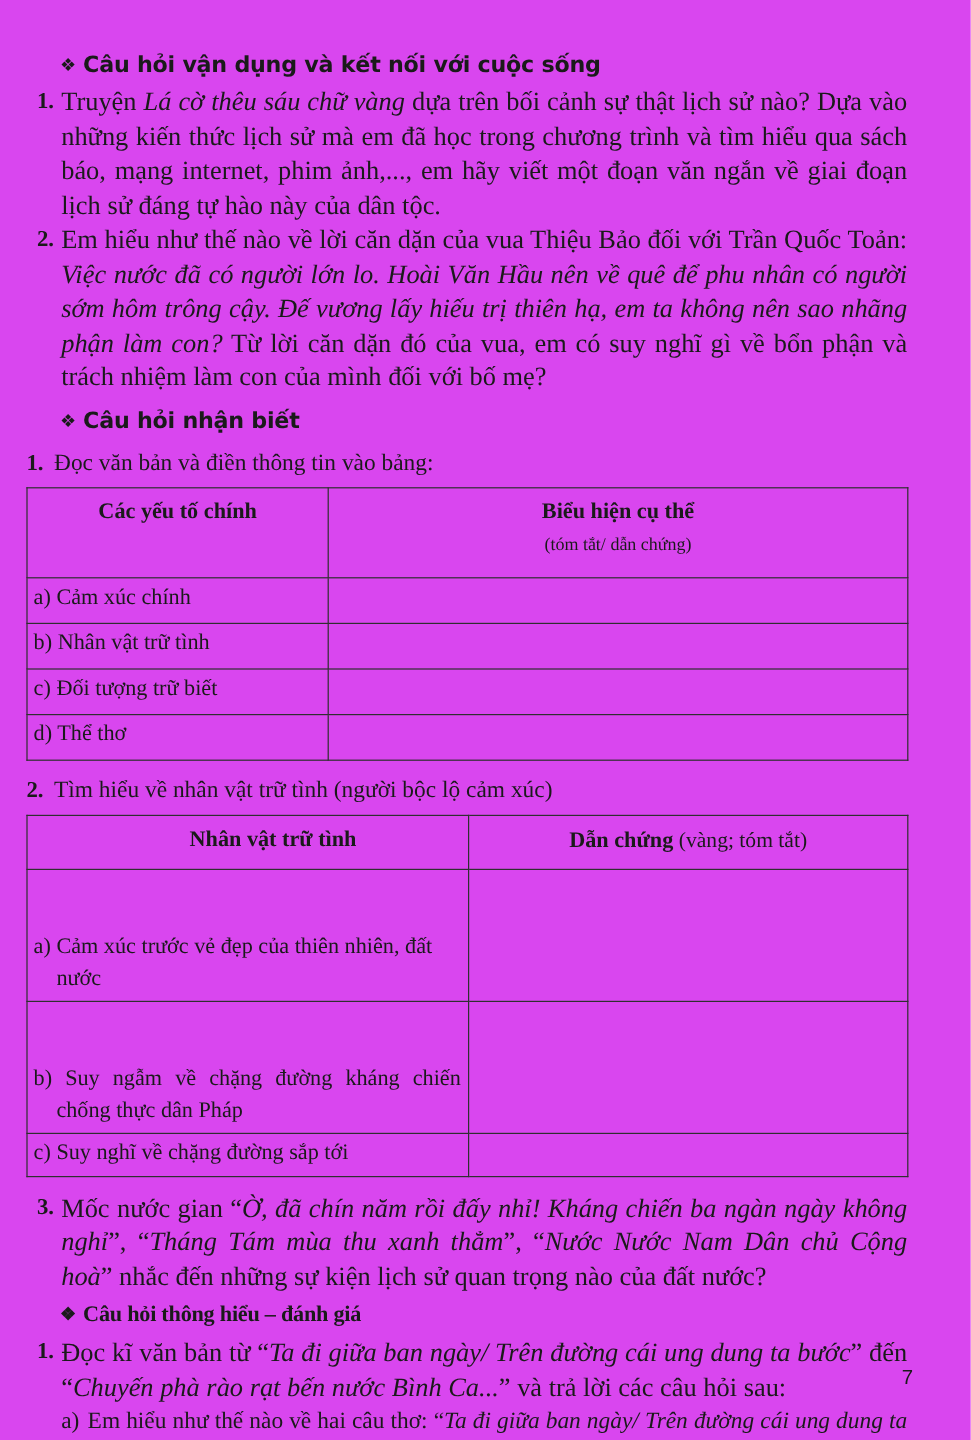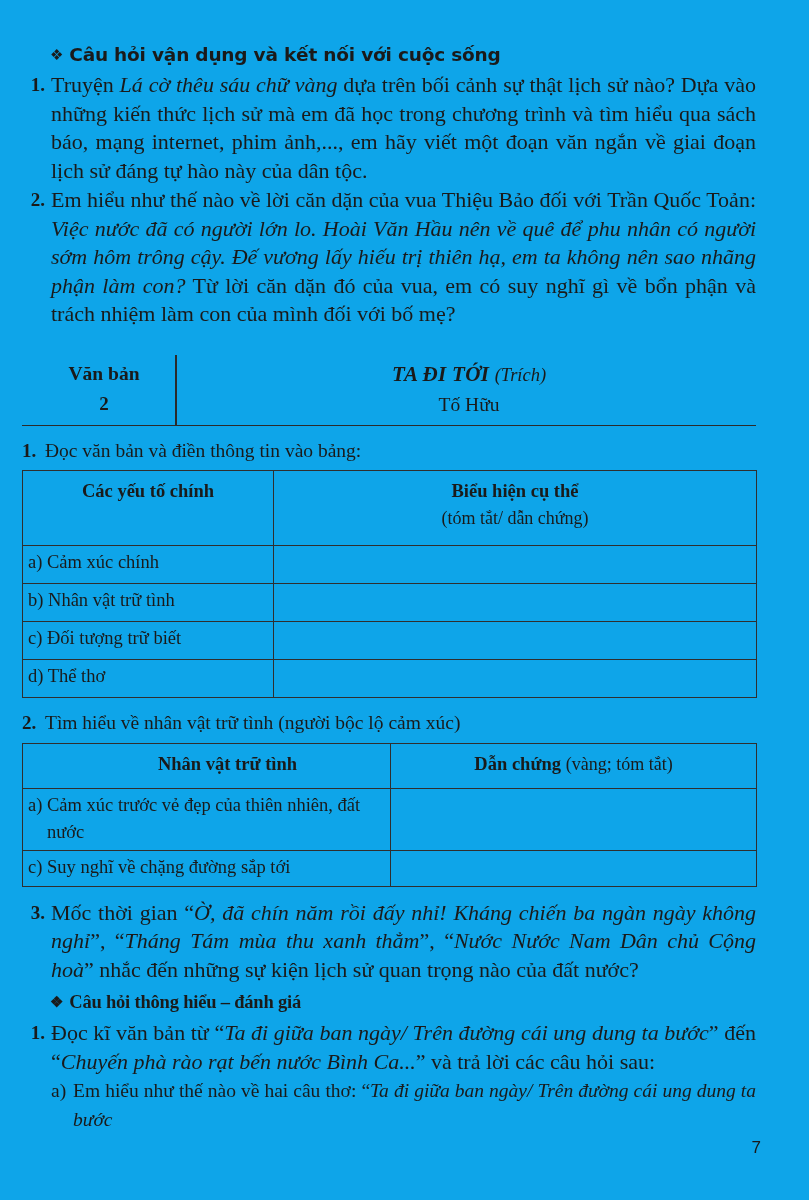--- a/index.html
+++ b/index.html
@@ -11,21 +11,21 @@
     width: 809px;
     height: 1200px;
     font-family: "Liberation Serif", serif;
     color: #1a1a1a;
     position: relative;
     overflow: hidden;
   }
   .page {
     position: absolute;
     inset: 0;
-    background: #0ea5e9;
+    background: #d946ef;
     padding: 0;
   }
   .content {
     position: absolute;
     left: 22px;
     top: 44px;
     width: 734px;
   }
 
   
@@ -155,40 +155,41 @@
   table.wkbk th {
     text-align: center;
     font-weight: bold;
     font-size: 18.5px;
     line-height: 27px;
     padding: 7px 6px 9px;
   }
   table.wkbk th .sub2 {
     display: block;
     font-weight: normal;
-    font-size: 18px;
+    font-size: 15px;
   }
   table.wkbk th .inl {
     font-weight: normal;
     font-size: 18px;
   }
   table.wkbk td.cell {
     font-size: 18.5px;
     line-height: 27px;
     padding: 3px 6px 4px 5px;
     text-align: left;
   }
   table.wkbk td.cell.just {
     text-align: justify;
     text-justify: inter-word;
   }
   table.wkbk td.cell .hang {
     display: block;
     padding-left: 19px;
     text-indent: -19px;
+    margin-top: 48px;
   }
   table.wkbk td.blank { }
 
   .sub-lead {
     font-size: 19.5px;
     line-height: 28.5px;
     display: flex;
     margin-top: 11px;
   }
   .sub-lead .num {
@@ -220,29 +221,24 @@
   <div class="q">
     <div class="num w1">1.</div>
     <div class="body"><span>Truyện </span><i>Lá cờ thêu sáu chữ vàng</i><span> dựa trên bối cảnh sự thật lịch sử nào? Dựa vào những kiến thức lịch sử mà em đã học trong chương trình và tìm hiểu qua sách báo, mạng internet, phim ảnh,..., em hãy viết một đoạn văn ngắn về giai đoạn lịch sử đáng tự hào này của dân tộc.</span></div>
   </div>
 
   <div class="q">
     <div class="num w1">2.</div>
     <div class="body"><span>Em hiểu như thế nào về lời căn dặn của vua Thiệu Bảo đối với Trần Quốc Toản: </span><i>Việc nước đã có người lớn lo. Hoài Văn Hầu nên về quê để phu nhân có người sớm hôm trông cậy. Đế vương lấy hiếu trị thiên hạ, em ta không nên sao nhãng phận làm con?</i><span> Từ lời căn dặn đó của vua, em có suy nghĩ gì về bổn phận và trách nhiệm làm con của mình đối với bố mẹ?</span></div>
   </div>
 
-  <div class="doc-banner">
-    <div class="divider"></div>
-    <div class="label"><span>Văn bản</span><span class="no">2</span></div>
-    <div class="titles">
-      <div class="main"><span>TA ĐI TỚI</span> <span class="trich">(Trích)</span></div>
-      <div class="author">Tố Hữu</div>
-    </div>
-  </div>
-
+
+  <div class="sec-head" style="margin-top:12px;">
+    <span class="bullet">❖</span><span>Câu hỏi nhận biết</span>
+  </div>
 
   <div class="sub-lead">
     <span class="num">1.</span>
     <span>Đọc văn bản và điền thông tin vào bảng:</span>
   </div>
 
   <table class="wkbk">
     <colgroup>
           <col style="width:251px">
           <col style="width:483px">
@@ -286,29 +282,35 @@
         <th style="height:28px;padding-left:48px;">Nhân vật trữ tình</th>
         <th><span>Dẫn chứng</span> <span class="inl">(vàng; tóm tắt)</span></th>
       </tr>
       <tr>
         <td class="cell" style="height:52px;">
               <span class="hang">a) Cảm xúc trước vẻ đẹp của thiên nhiên, đất nước</span>
             </td>
         <td class="cell blank"></td>
       </tr>
       <tr>
+        <td class="cell just" style="height:52px;">
+              <span class="hang">b) Suy ngẫm về chặng đường kháng chiến chống thực dân Pháp</span>
+            </td>
+        <td class="cell blank"></td>
+      </tr>
+      <tr>
         <td class="cell" style="height:28px;">c) Suy nghĩ về chặng đường sắp tới</td>
         <td class="cell blank"></td>
       </tr>
     </tbody>
   </table>
 
   <div class="q" style="margin-top:12px;">
     <div class="num w1">3.</div>
-    <div class="body"><span>Mốc thời gian “</span><i>Ờ, đã chín năm rồi đấy nhỉ! Kháng chiến ba ngàn ngày không nghỉ</i><span>”, “</span><i>Tháng Tám mùa thu xanh thẳm</i><span>”, “</span><i>Nước Nước Nam Dân chủ Cộng hoà</i><span>” nhắc đến những sự kiện lịch sử quan trọng nào của đất nước?</span></div>
+    <div class="body"><span>Mốc nước gian “</span><i>Ờ, đã chín năm rồi đấy nhỉ! Kháng chiến ba ngàn ngày không nghỉ</i><span>”, “</span><i>Tháng Tám mùa thu xanh thẳm</i><span>”, “</span><i>Nước Nước Nam Dân chủ Cộng hoà</i><span>” nhắc đến những sự kiện lịch sử quan trọng nào của đất nước?</span></div>
   </div>
 
   <div class="sec-head" style="margin-top:8px;font-family:Liberation Serif, serif;">
     <span class="bullet">❖</span><span>Câu hỏi thông hiểu – đánh giá</span>
   </div>
 
   <div class="q">
     <div class="num w1">1.</div>
     <div class="body"><span>Đọc kĩ văn bản từ “</span><i>Ta đi giữa ban ngày/ Trên đường cái ung dung ta bước</i><span>” đến “</span><i>Chuyến phà rào rạt bến nước Bình Ca...</i><span>” và trả lời các câu hỏi sau:</span></div>
   </div>

